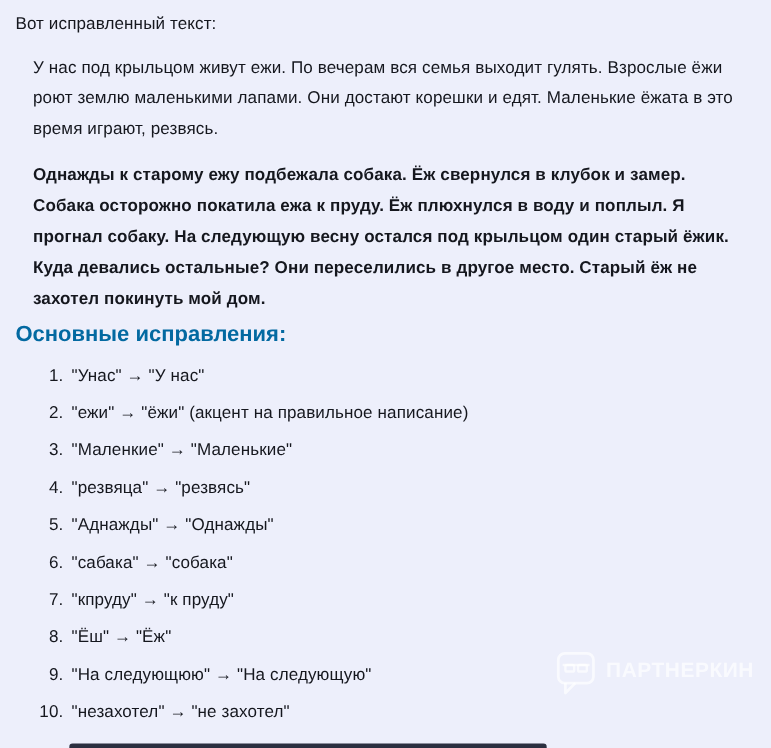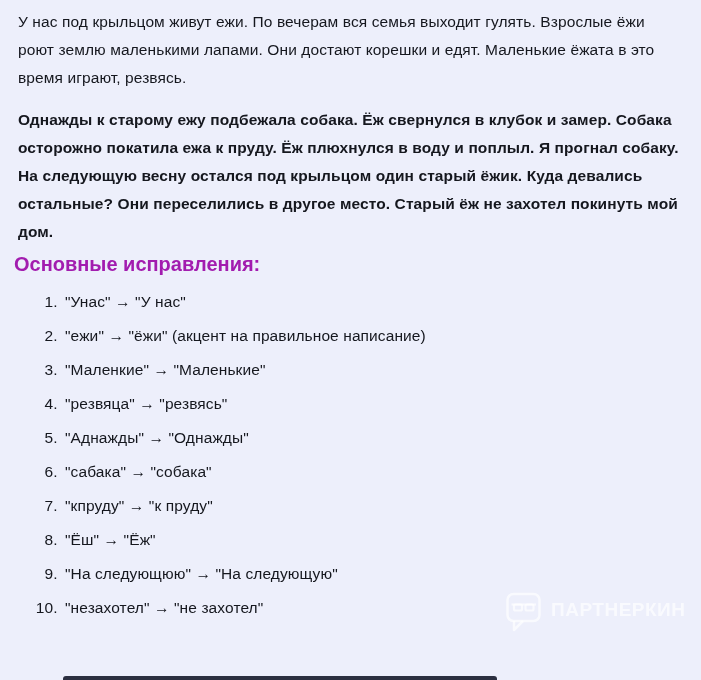--- a/index.html
+++ b/index.html
@@ -18,36 +18,36 @@
   .content {
     padding: 8px 22px 0 14px;
   }
   .body-text {
     margin: 0 0 12px 0;
     font-size: 15.5px;
     line-height: 28px;
     letter-spacing: 0.1px;
   }
   .paragraph {
-    margin: 0 0 14px 4px;
+    margin: 0 0 14px 16px;
     font-size: 15.5px;
     line-height: 28px;
     letter-spacing: 0.1px;
     max-width: 668px;
   }
   .paragraph.last {
     margin-bottom: 0;
     font-weight: bold;
   }
   h2.corrections-heading {
     margin: 4px 0 16px 0;
     font-size: 20px;
     line-height: 28px;
     font-weight: 700;
-    color: #a21caf;
+    color: #0369a1;
   }
   ol.corrections-list {
     margin: 0;
     padding: 0 0 0 48px;
   }
   ol.corrections-list li {
     font-size: 15.5px;
     line-height: 16px;
     margin-bottom: 18px;
     padding-left: 3px;
@@ -86,20 +86,21 @@
     width: 434px;
     height: 6px;
     background: #2b2f40;
     border-radius: 3px 3px 0 0;
   }
 </style>
 </head>
 <body>
 
 <div class="content">
+  <p class="body-text">Вот исправленный текст:</p>
 
   <p class="paragraph">У нас под крыльцом живут ежи. По вечерам вся семья выходит гулять. Взрослые ёжи роют землю маленькими лапами. Они достают корешки и едят. Маленькие ёжата в это время играют, резвясь.</p>
 
   <p class="paragraph last">Однажды к старому ежу подбежала собака. Ёж свернулся в клубок и замер. Собака осторожно покатила ежа к пруду. Ёж плюхнулся в воду и поплыл. Я прогнал собаку. На следующую весну остался под крыльцом один старый ёжик. Куда девались остальные? Они переселились в другое место. Старый ёж не захотел покинуть мой дом.</p>
 
   <h2 class="corrections-heading">Основные исправления:</h2>
 
   <ol class="corrections-list">
     <li>"Унас" → "У нас"</li>
     <li>"ежи" → "ёжи" (акцент на правильное написание)</li>

